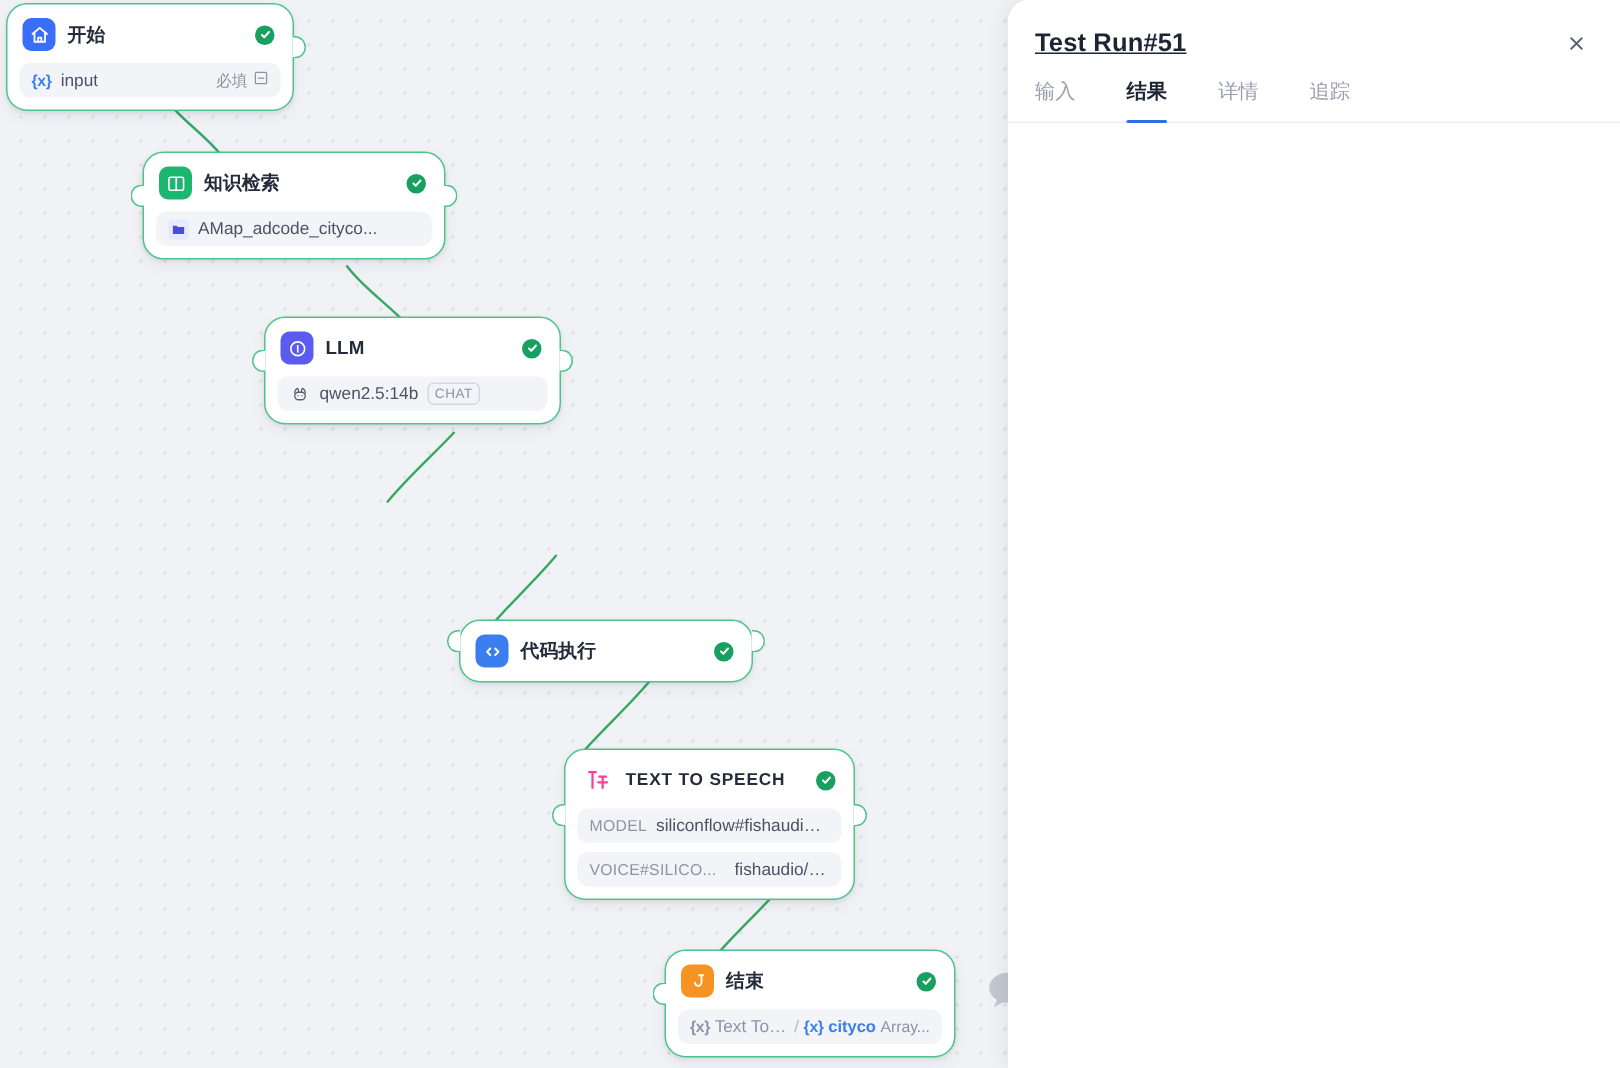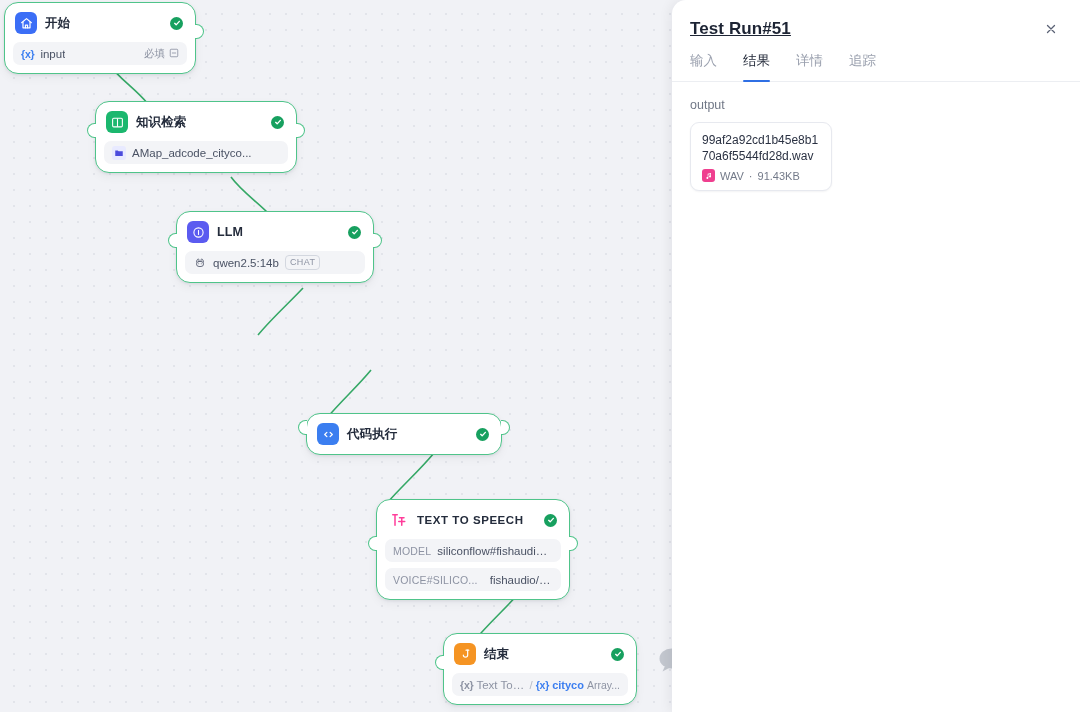--- a/index.html
+++ b/index.html
@@ -153,33 +153,33 @@
   .panel-close {
     margin-left: auto;
     width: 22px; height: 22px;
     display: flex; align-items: center; justify-content: center;
     color: #5b6275;
     cursor: pointer;
   }
 
   .panel-tabs {
     display: flex;
-    gap: 26px;
+    gap: 34px;
     padding: 12px 18px 0 18px;
     border-bottom: 1px solid #eceef2;
   }
   .tab {
     position: relative;
     font-size: 13.5px;
     color: #9aa0ae;
     padding-bottom: 11px;
     cursor: pointer;
     white-space: nowrap;
   }
-  .tab.active { color: #1d2434; font-weight: normal; }
+  .tab.active { color: #1d2434; font-weight: bold; }
   .tab.active::after {
     content: "";
     position: absolute;
     left: 0; right: 0; bottom: -1px;
     height: 2.5px;
     background: #2f6fe4;
     border-radius: 2px;
   }
 
   .panel-body { padding: 16px 18px; background: #ffffff; }
@@ -433,31 +433,15 @@
       </span>
     </div>
 
     <div class="panel-tabs">
       <div class="tab">输入</div>
       <div class="tab active">结果</div>
       <div class="tab">详情</div>
       <div class="tab">追踪</div>
     </div>
 
-    <div class="panel-body">
-      <div class="out-label">output</div>
-      <div class="file-card">
-        <div class="file-name">99af2a92cd1b45e8b170a6f5544fd28d.wav</div>
-        <div class="file-meta">
-          <span class="file-type-ico">
-            <svg width="8" height="8" viewBox="0 0 24 24" fill="#fff">
-                <path d="M10 18a3 3 0 1 1-2-2.83V5l10-2v10.2a3 3 0 1 1-2-2.86V6.5l-6 1.2z"></path>
-              </svg>
-          </span>
-          <span>WAV</span>
-          <span>·</span>
-          <span>91.43KB</span>
-        </div>
-      </div>
-    </div>
   </div>
 
 </div>
 
 </body></html>

